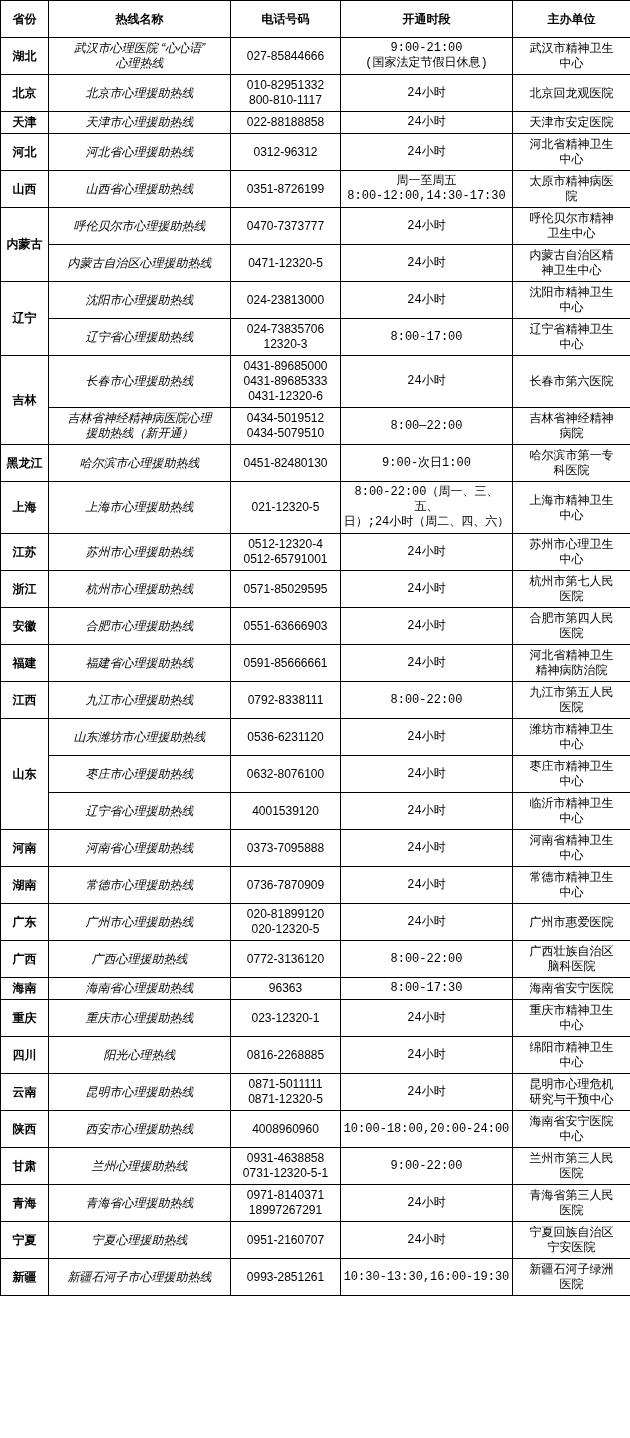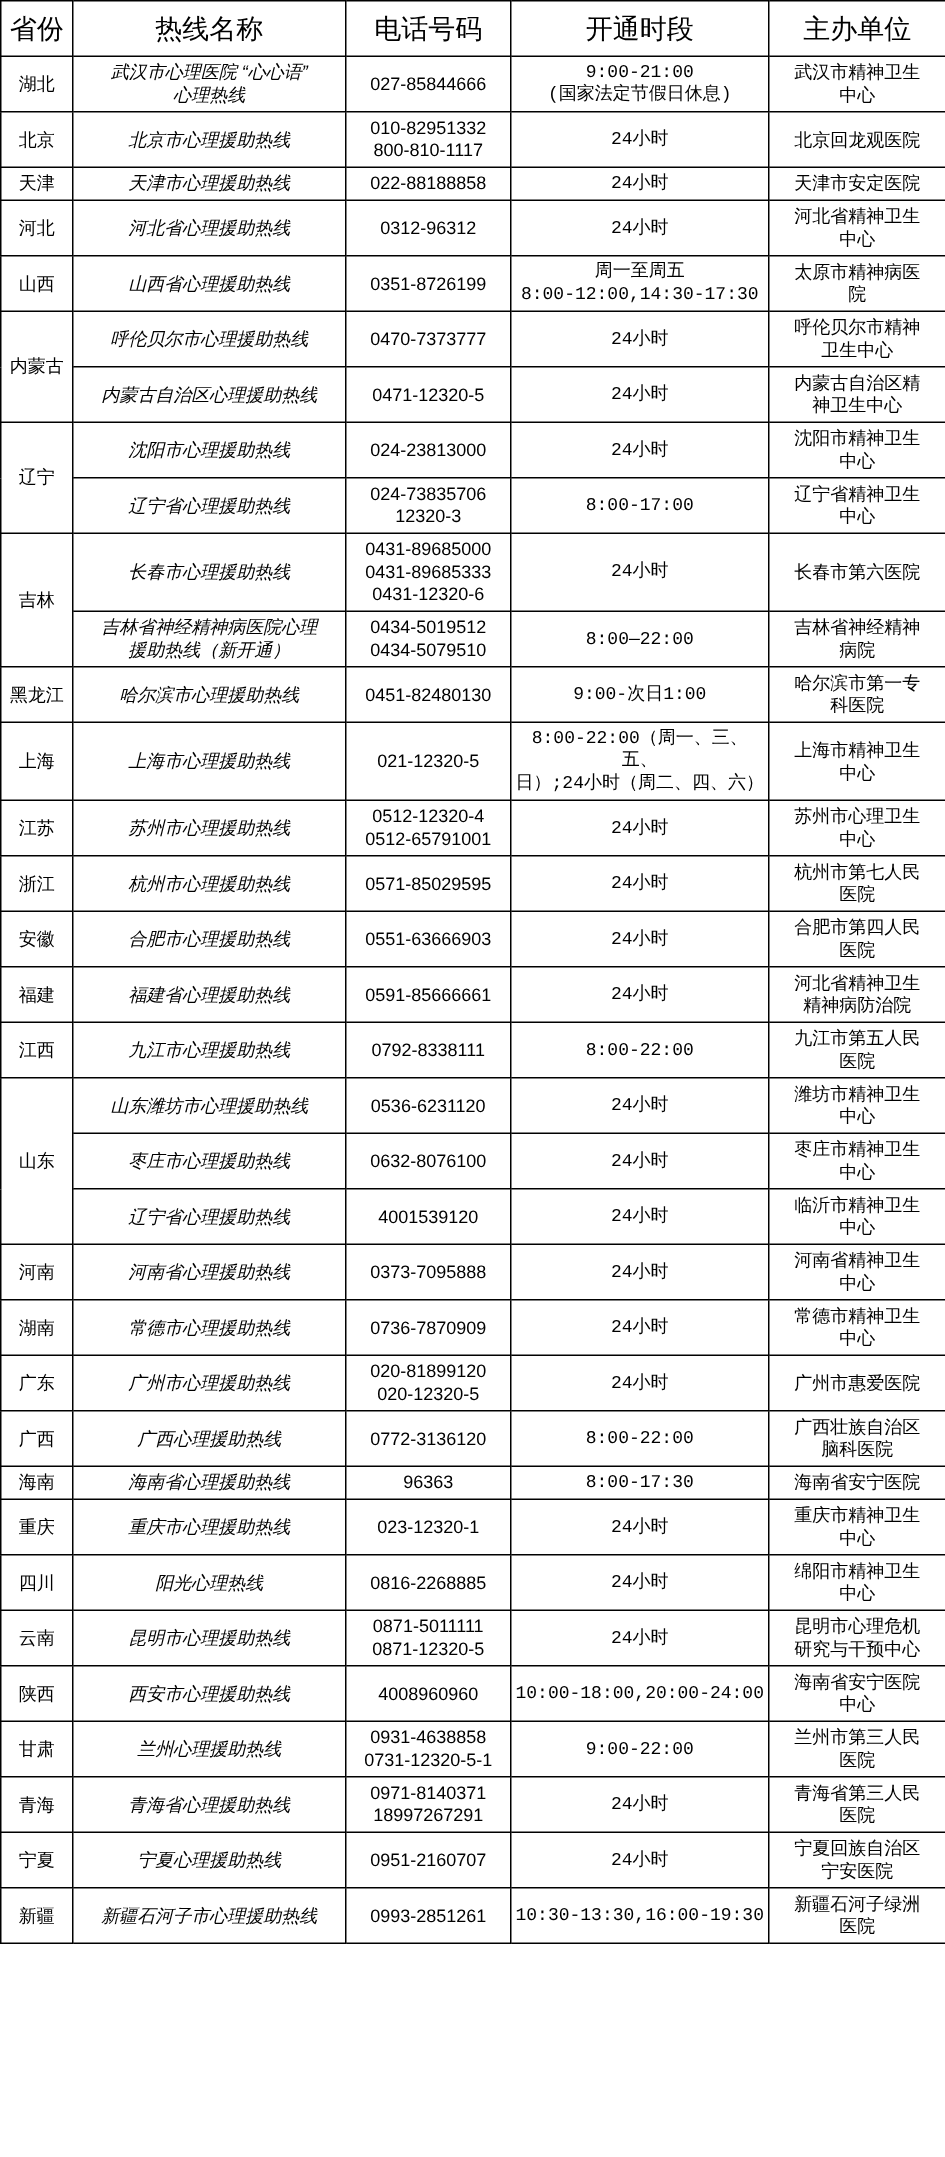--- a/index.html
+++ b/index.html
@@ -19,36 +19,36 @@
   }
   table.hotline-table th,
   table.hotline-table td {
     border: 1px solid #000000;
     text-align: center;
     vertical-align: middle;
     padding: 3px 2px;
     line-height: 1.25;
   }
   table.hotline-table th {
-    font-size: 18px;
-    font-weight: normal;
+    font-size: 12px;
+    font-weight: bold;
     height: 30px;
   }
   table.hotline-table td {
     font-size: 12px;
   }
   col.c-prov { width: 48px; }
   col.c-name { width: 182px; }
   col.c-phone { width: 110px; }
   col.c-time { width: 172px; }
   col.c-org  { width: 118px; }
 
   td.prov {
     font-size: 13px;
-    font-weight: normal;
+    font-weight: bold;
     margin-left: 40px;
   }
   td.name { font-size: 12px; font-style: italic; }
   td.phone { font-size: 11.5px; }
   td.time { font-size: 11.5px; font-family: Liberation Mono, monospace; }
   td.org { font-size: 11.5px; }
   .line { display: block; }
 </style>
 </head>
 <body>

